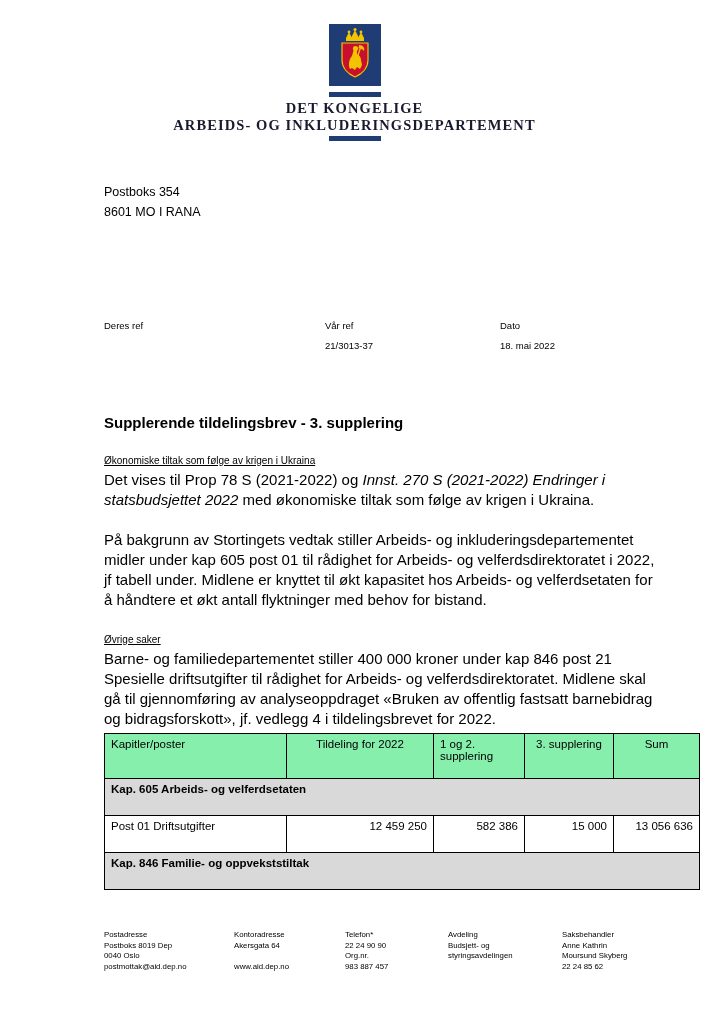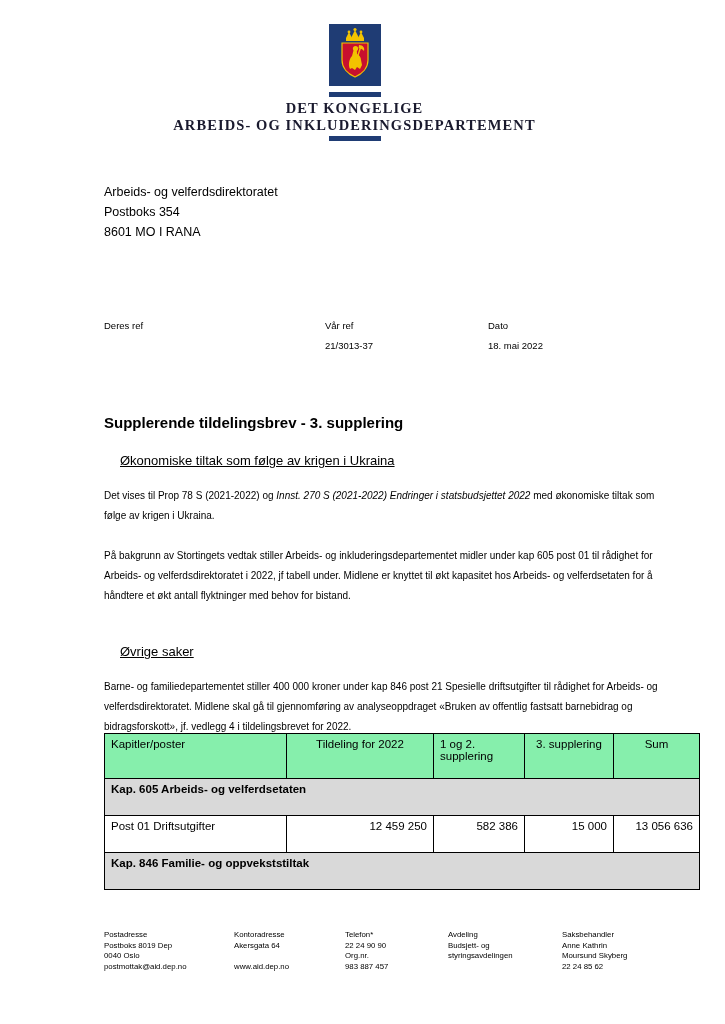--- a/index.html
+++ b/index.html
@@ -103,44 +103,44 @@
     width: 560px;
     font-size: 9.5px;
     line-height: 20px;
   }
   .refcol {
     position: absolute;
     top: 0;
   }
   .refcol.c1 { left: 0; }
   .refcol.c2 { left: 221px; }
-  .refcol.c3 { left: 384px; }
+  .refcol.c3 { left: 396px; }
   .refval { display: block; }
 
   
   .body-area {
     position: absolute;
     left: 104px;
     top: 413px;
     width: 560px;
   }
   h1.doc-title {
     font-size: 15px;
     font-weight: bold;
     margin: 0 0 18px 0;
     line-height: 20px;
   }
   .subhead {
-    font-size: 13px;
+    font-size: 10px;
     text-decoration: underline;
     line-height: 19px;
-    margin: 16px;
+    margin: 0;
   }
   p.para {
-    font-size: 10px;
+    font-size: 15px;
     line-height: 20px;
     margin: 0;
   }
   .gap { height: 20px; }
   em.ital { font-style: italic; }
 
   .unit-note {
     font-size: 18px;
     text-align: left;
     margin-top: 8px;
@@ -251,21 +251,20 @@
       <div class="wm-line1">DET KONGELIGE</div>
       <div class="wm-line2">ARBEIDS- OG INKLUDERINGSDEPARTEMENT</div>
       <div class="bar-bottom"></div>
     <div class="wm-rules">
           <div class="rule" style="top: 8px; width: 0px; left: 0px;"></div>
           <div class="rule" style="top: 8px; width: 0px; left: 368.406px;"></div>
         </div></div>
   </div>
 
   <div class="recipient">
-    <div>Arbeids- og velferdsdirektoratet</div>
     <div>Postboks 354</div>
     <div>8601 MO I RANA</div>
   </div>
 
   <div class="refrow">
     <div class="refcol c1">
       <div>Deres ref</div>
       <div class="refval"></div>
     </div>
     <div class="refcol c2">

